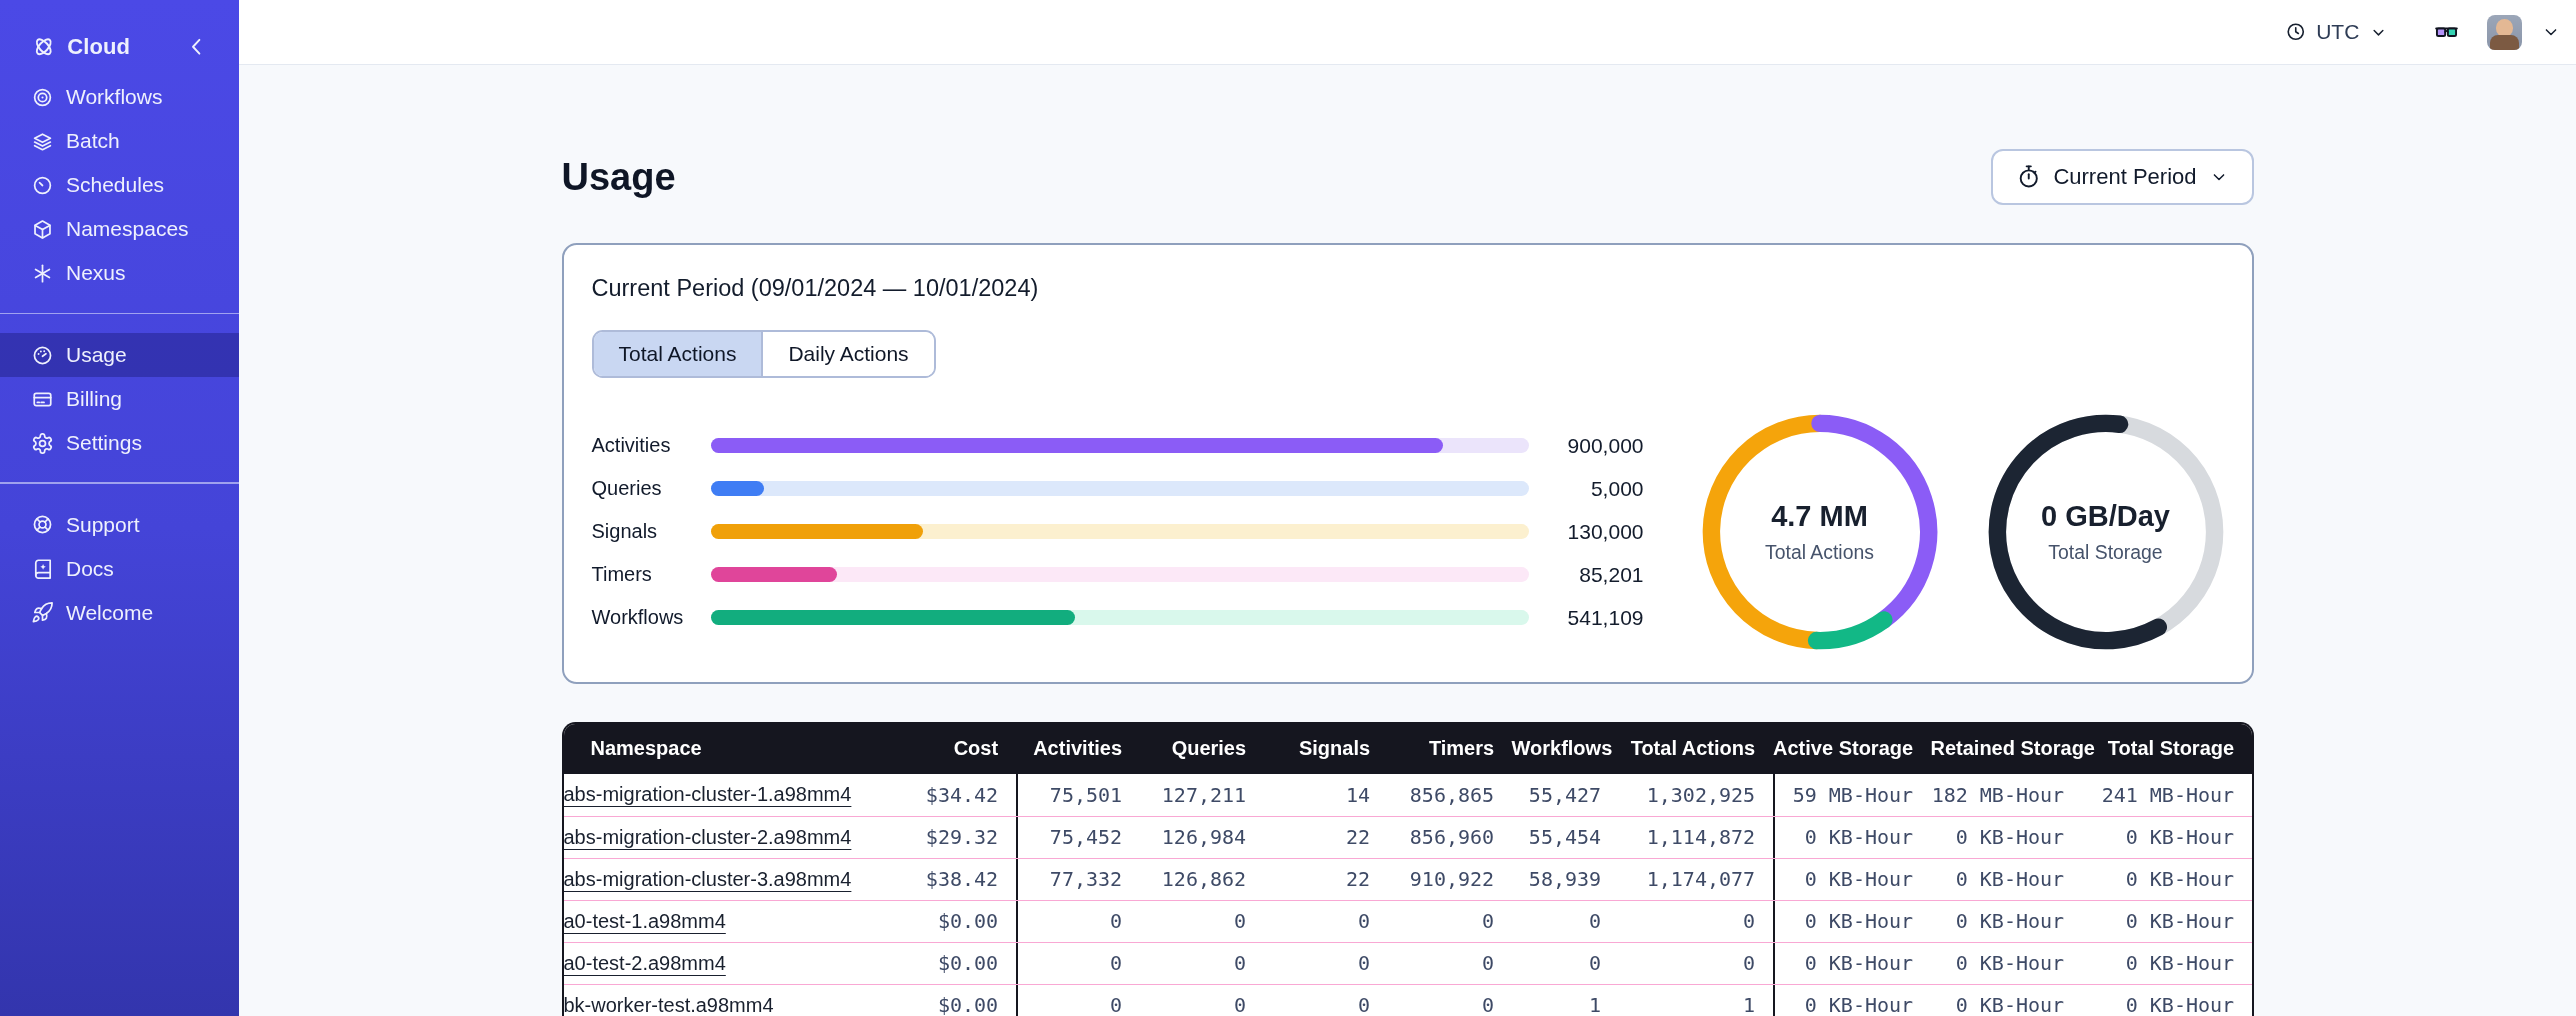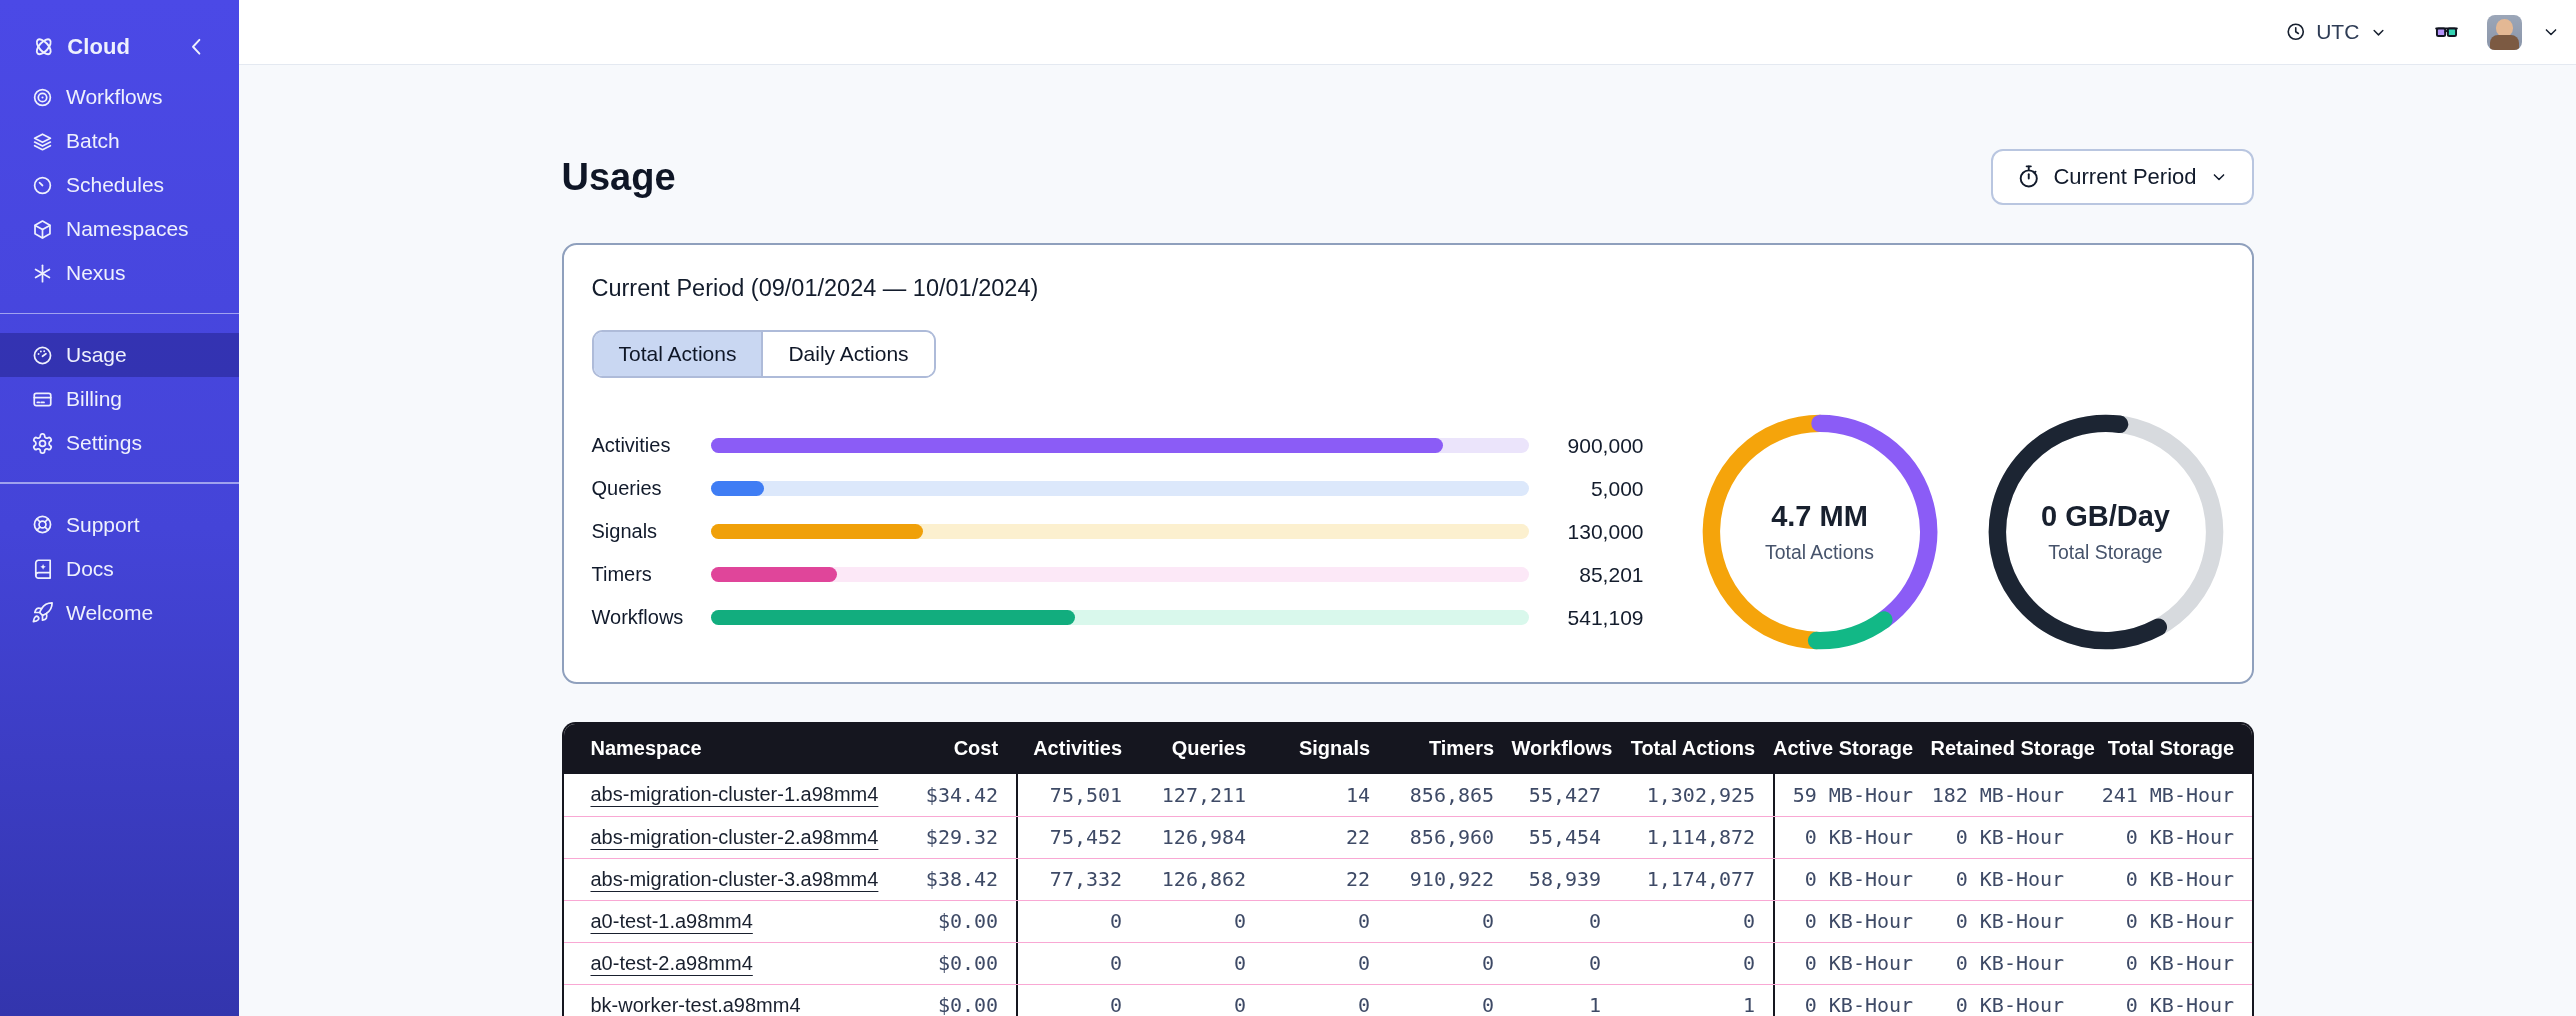--- a/index.html
+++ b/index.html
@@ -84,21 +84,21 @@
                 --cols:335px 117px 124px 124px 124px 124px 107px 154px 158px 151px 170px; }
   .thead { display:grid; grid-template-columns:var(--cols); background:#15161f; color:#fff;
            height:50px; align-items:center; font-size:20px; font-weight:600; }
   .th { text-align:right; padding-right:17.4px; white-space:nowrap; }
   .th.left { text-align:left; padding-left:27px; }
   .trow { display:grid; grid-template-columns:var(--cols); height:42px; }
   .trow + .trow { border-top:1px solid #f9a8d4; }
   .td { display:flex; align-items:center; justify-content:flex-end; height:100%;
         padding-right:17.4px; font-family:"DejaVu Sans Mono",monospace; font-size:20px;
         color:#3e4a66; white-space:nowrap; }
-  .td.ns { justify-content:flex-start; padding-left:27px; font-family:"Liberation Sans",sans-serif;
+  .td.ns { justify-content:flex-start; font-family:"Liberation Sans",sans-serif;
            color:#19202e; }
   .td.ns a { color:#19202e; text-decoration:underline; text-underline-offset:4.7px;
              text-decoration-thickness:1.3px; cursor:pointer; }
   .td.group { border-left:2.7px solid #15161f; }
 </style>
 </head>
 <body>
 
 <nav class="sidebar">
   <div class="brand">

